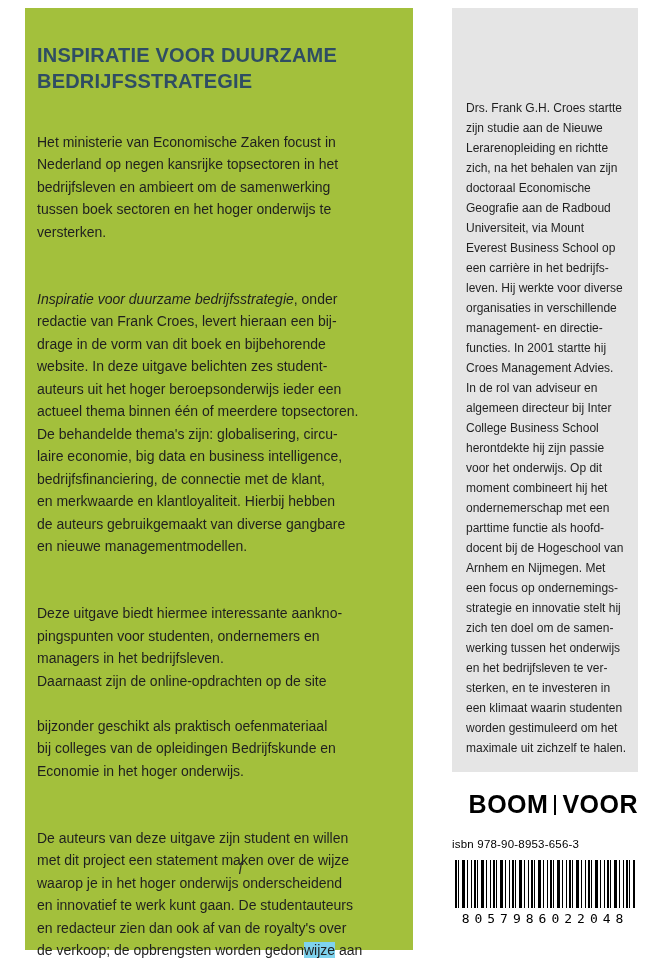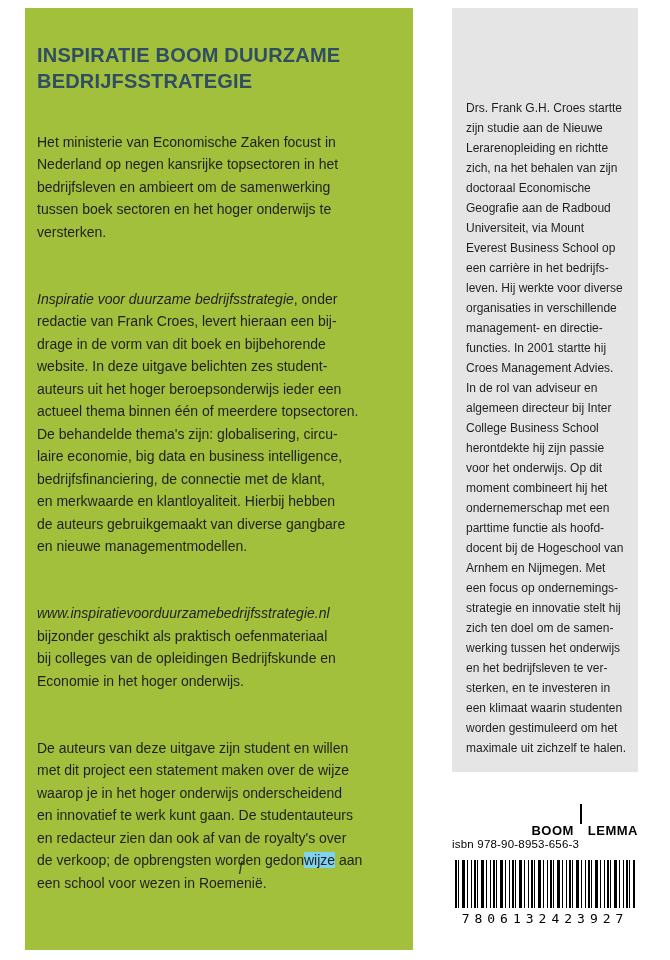--- a/index.html
+++ b/index.html
@@ -76,25 +76,24 @@
     position: absolute;
     left: 452px;
     top: 790px;
     width: 186px;
     display: flex;
     justify-content: flex-end;
     align-items: center;
     gap: 6px;
   }
   .pub-name {
-    font-size: 13px;
+    font-size: 25px;
     font-weight: bold;
     color: #000000;
     letter-spacing: 0.5px;
-    margin-top: 33px;
   }
   .pub-divider {
     width: 2px;
     height: 20px;
     background: #000000;
   }
   .isbn-line {
     position: absolute;
     left: 452px;
     top: 838px;
@@ -131,21 +130,21 @@
     color: #000000;
     white-space: nowrap;
   }
 </style>
 </head>
 <body>
 
 <div class="page">
 
   <div class="main-panel">
-    <h1 class="cover-title">INSPIRATIE BOOM DUURZAME
+    <h1 class="cover-title">INSPIRATIE VOOR DUURZAME
 BEDRIJFSSTRATEGIE</h1>
 
     <p class="body-par">
       <span>Het ministerie van Economische Zaken focust in
 Nederland op negen kansrijke topsectoren in het
 bedrijfsleven en ambieert om de samenwerking
 tussen boek sectoren en het hoger onderwijs te
 versterken.</span>
     </p>
 
@@ -158,21 +157,25 @@
 actueel thema binnen één of meerdere topsectoren.
 De behandelde thema's zijn: globalisering, circu-
 laire economie, big data en business intelligence,
 bedrijfsfinanciering, de connectie met de klant,
 en merkwaarde en klantloyaliteit. Hierbij hebben
 de auteurs gebruikgemaakt van diverse gangbare
 en nieuwe managementmodellen.</span>
     </p>
 
     <p class="body-par">
-      <span class="italic">www.inspiratievoorduurzamebedrijfsstrategie.nl</span><span>
+      <span>Deze uitgave biedt hiermee interessante aankno-
+pingspunten voor studenten, ondernemers en
+managers in het bedrijfsleven.
+Daarnaast zijn de online-opdrachten op de site
+</span><span>
 bijzonder geschikt als praktisch oefenmateriaal
 bij colleges van de opleidingen Bedrijfskunde en
 Economie in het hoger onderwijs.</span>
     </p>
 
     <p class="body-par">
       <span>De auteurs van deze uitgave zijn student en willen
 met dit project een statement maken over de wijze
 waarop je in het hoger onderwijs onderscheidend
 en innovatief te werk kunt gaan. De studentauteurs
@@ -216,23 +219,23 @@
 en het bedrijfsleven te ver-
 sterken, en te investeren in
 een klimaat waarin studenten
 worden gestimuleerd om het
 maximale uit zichzelf te halen.</div>
   </div>
 
   <div class="publisher">
     <span class="pub-name">BOOM</span>
     <span class="pub-divider"></span>
-    <span class="pub-name">LEMMA</span>
+    <span class="pub-name">VOOR</span>
   </div>
 
   <div class="isbn-line">isbn 978-90-8953-656-3</div>
 
   <div class="barcode">
     <div class="barcode-bars"></div>
-    <div class="barcode-digits">7806132423927</div>
+    <div class="barcode-digits">8057986022048</div>
   </div>
 
 </div>
 
 </body></html>

